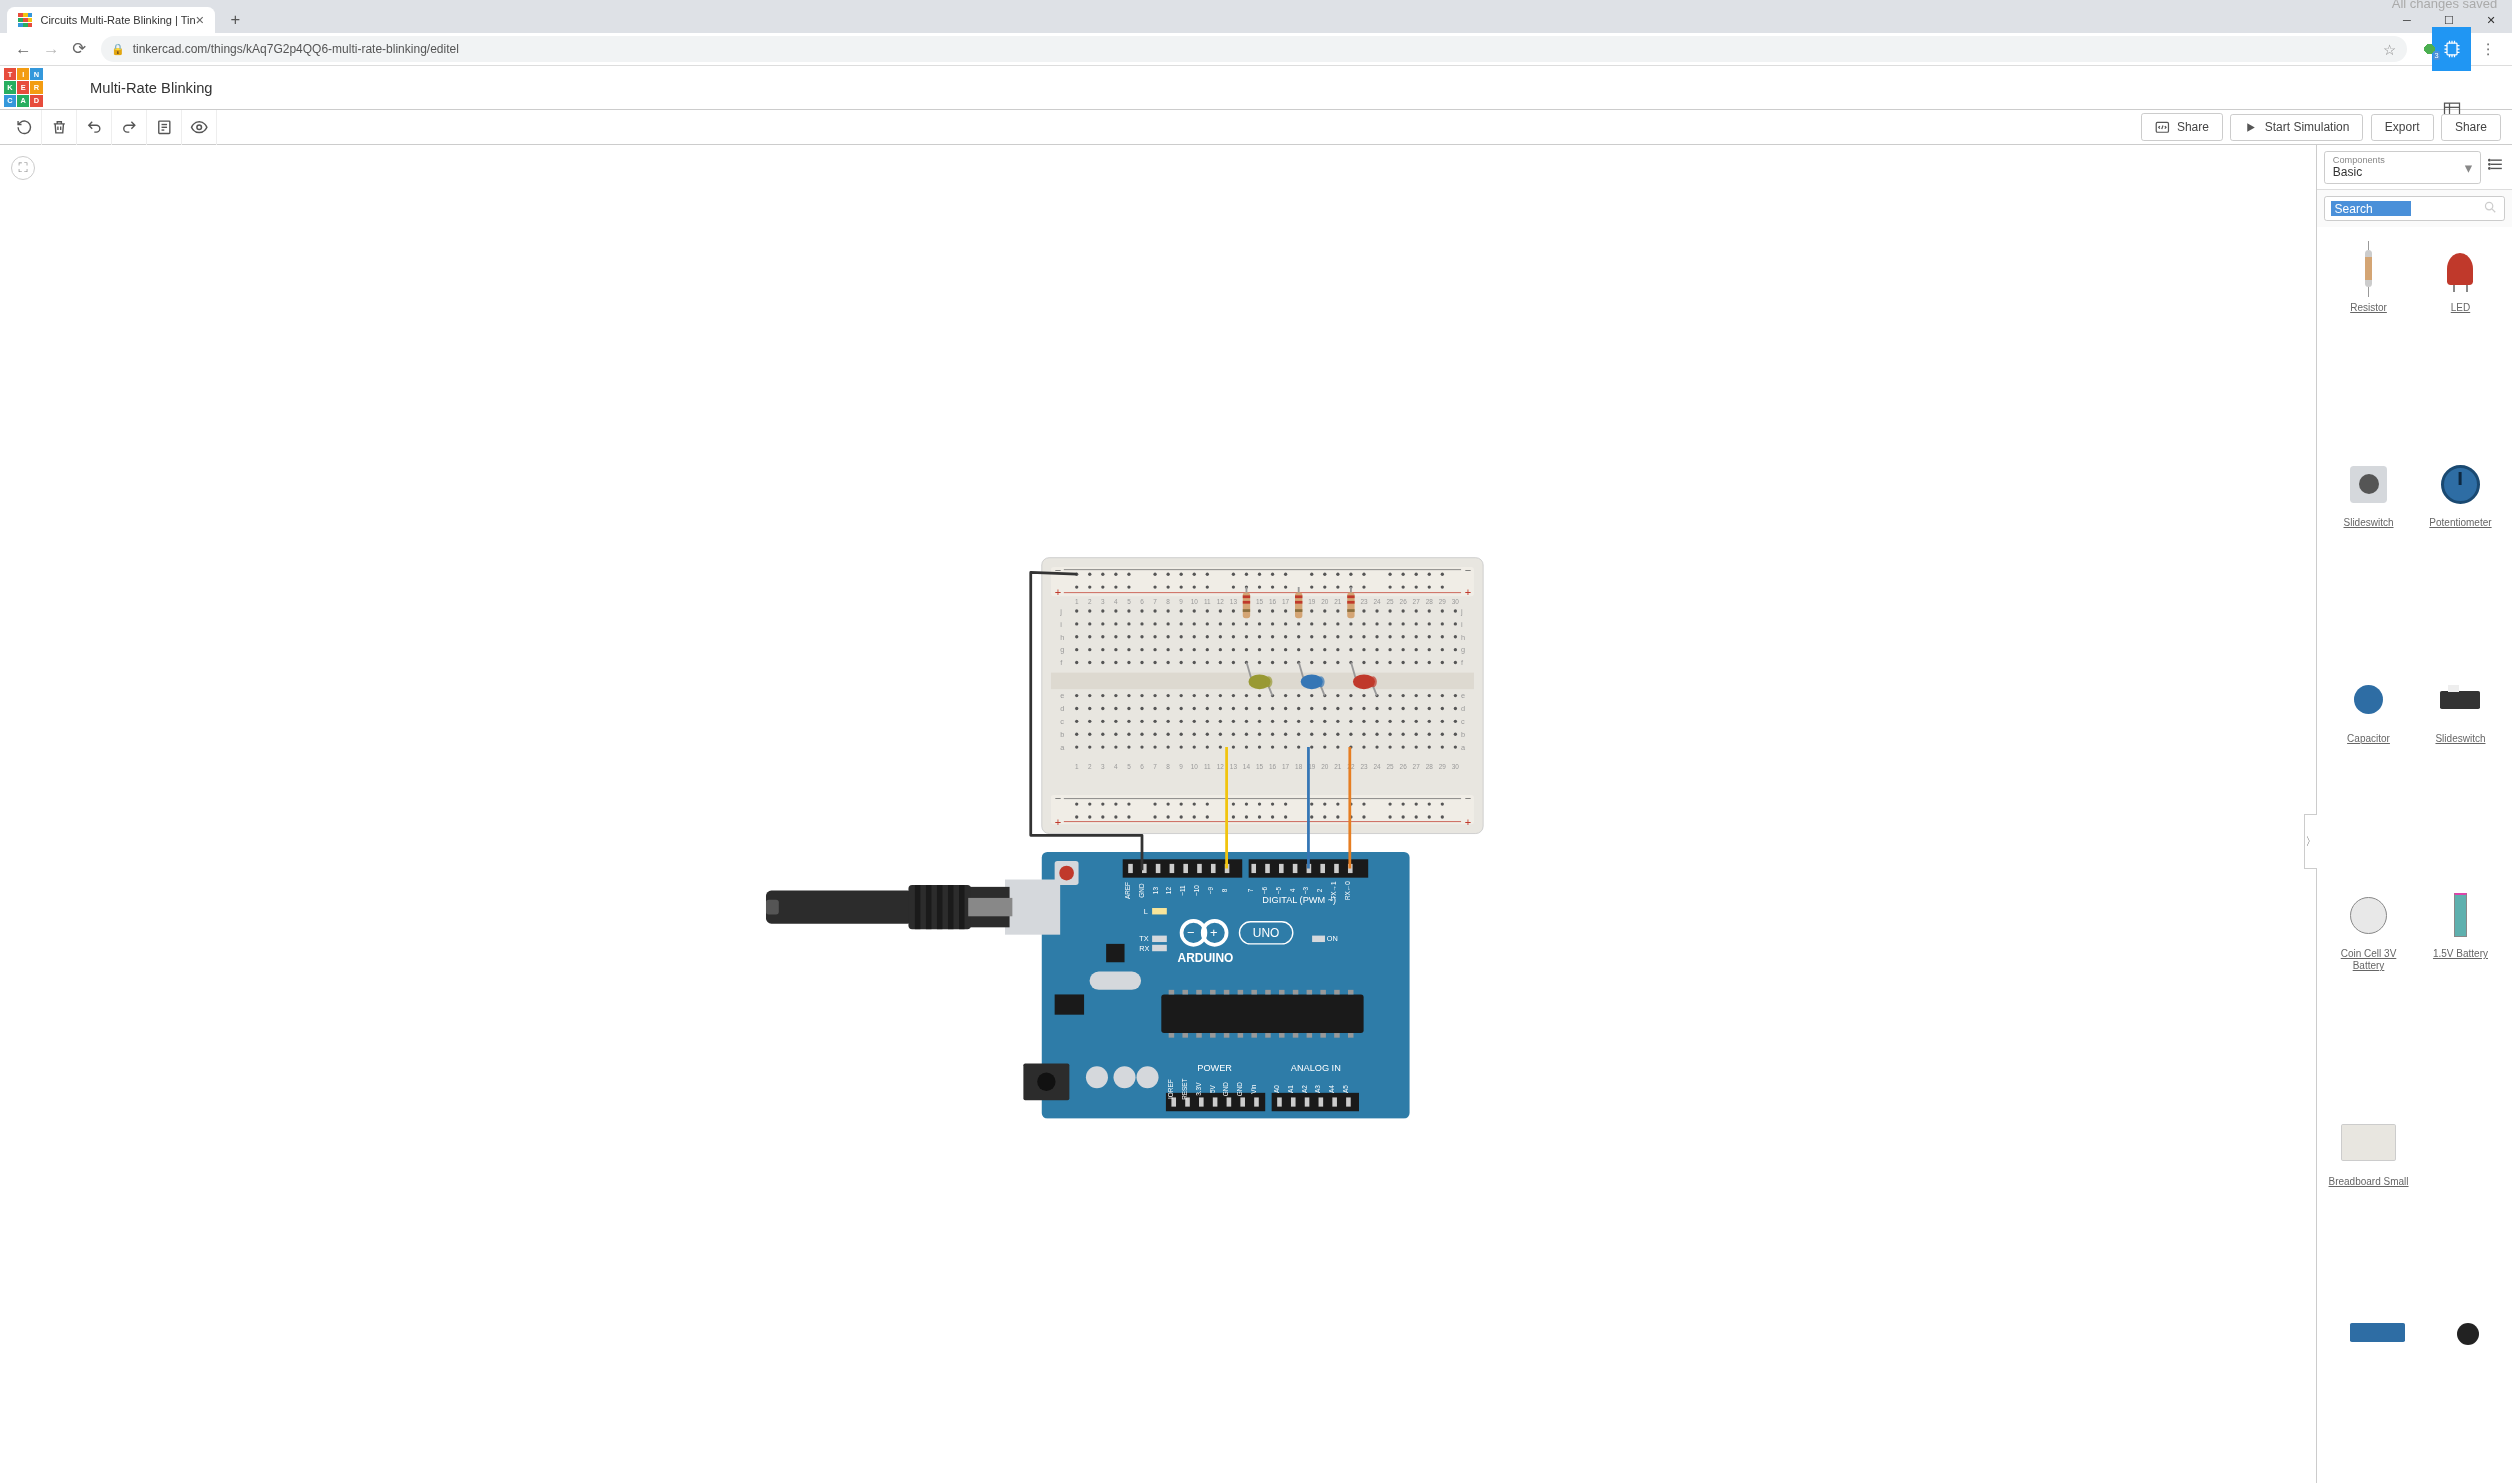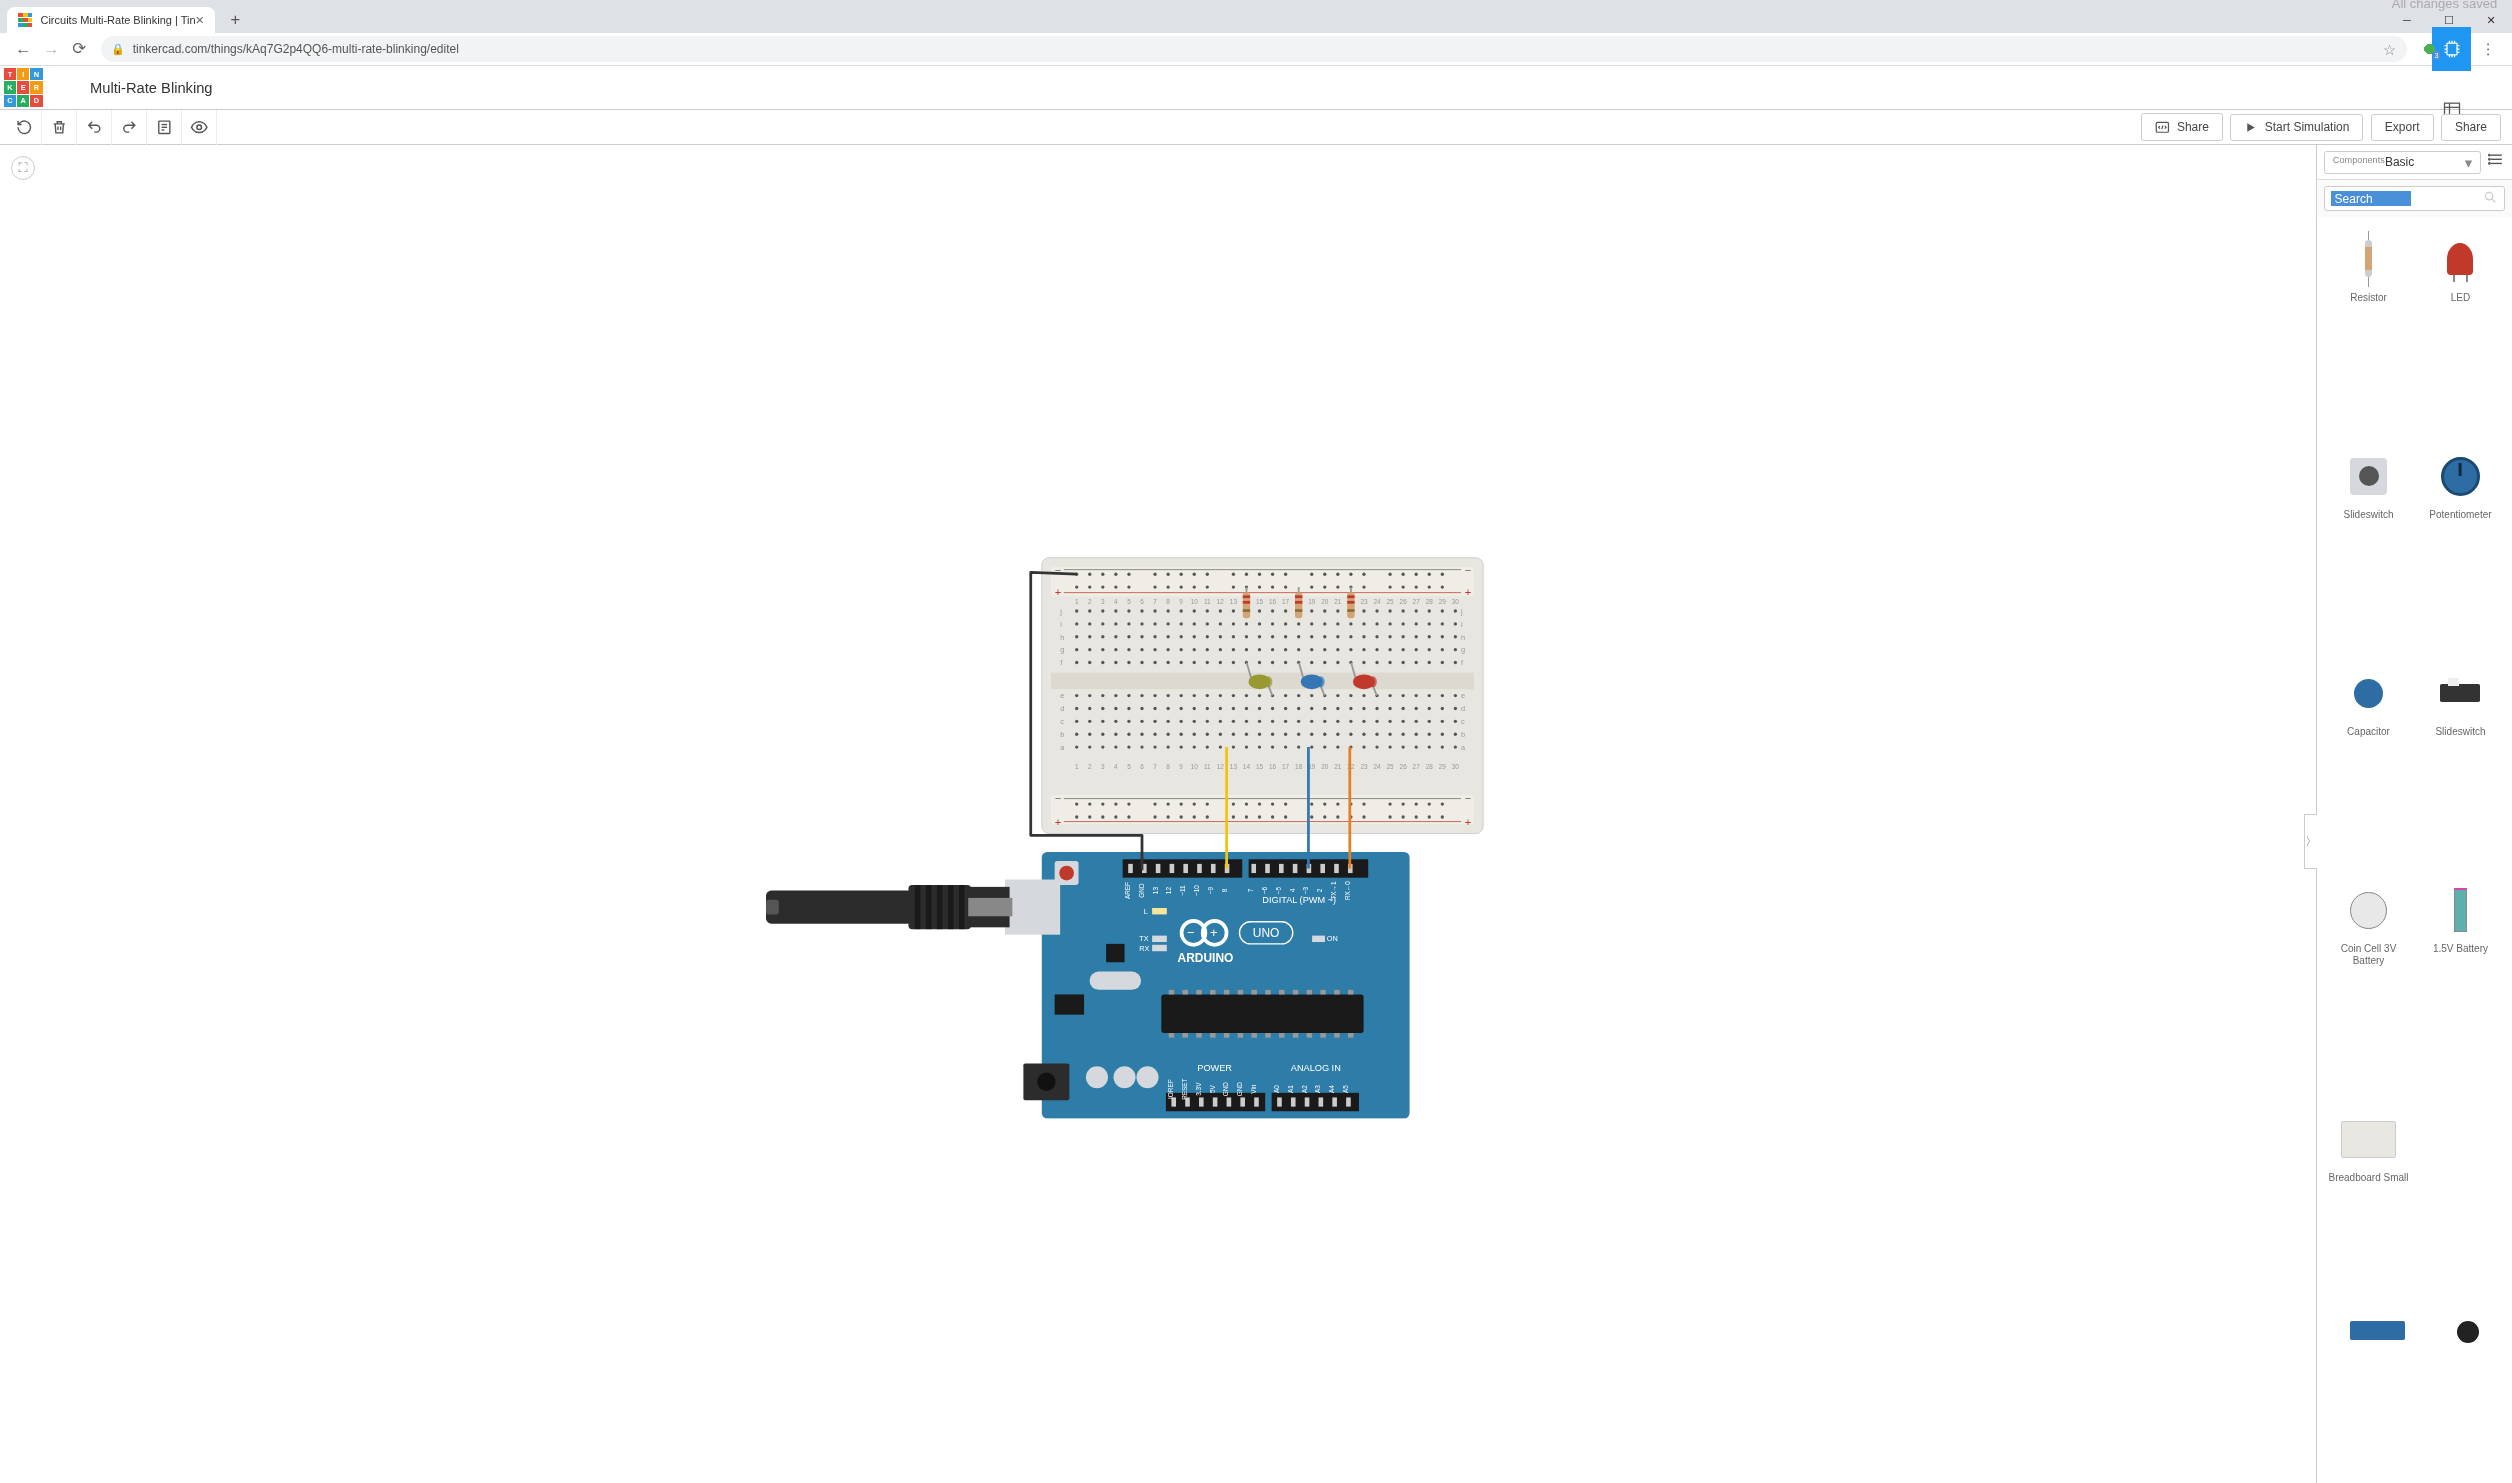--- a/index.html
+++ b/index.html
@@ -43,34 +43,34 @@
     .action-btn { display: flex; align-items: center; gap: 7.4px; padding: 5.5px 13px; border: 0.9px solid #ccc; border-radius: 2.8px; font-size: 12px; color: #444; cursor: pointer; background: #fff;}
     
     
     .main-area { display: flex; height: calc(100vh - 145px); }
     .canvas-area { flex: 1; position: relative; background: #fff; overflow: hidden;}
     .fit-btn { position: absolute; top: 11px; left: 11px; width: 24px; height: 24px; border: 0.9px solid #ccc; border-radius: 50%; display: flex; align-items: center; justify-content: center; color: #888; font-size: 13px;}
     
     
     .components-panel { width: 196px; border-left: 0.9px solid #ccc; display: flex; flex-direction: column; background: #fafafa;}
     .panel-header { display: flex; align-items: center; padding: 5.5px 7.4px; border-bottom: 0.9px solid #ddd; background: #fff;}
-    .panel-selector { flex: 1; border: 0.9px solid #ccc; border-radius: 2.8px; padding: 3.7px 7.4px; display: flex; position: relative;}
+    .panel-selector { flex: 1; border: 0.9px solid #ccc; border-radius: 2.8px; padding: 3.7px 7.4px; display: flex; flex-direction: column; position: relative;}
     .panel-selector-label { font-size: 9.2px; color: #888;}
     .panel-selector-value { font-size: 12px; color: #333;}
     .panel-selector-arrow { position: absolute; right: 7.4px; top: 50%; transform: translateY(-50%); color: #888;}
     .list-toggle { margin-left: 7.4px; color: #555; font-size: 16.6px; cursor: pointer;}
     .search-box { margin: 5.5px 7.4px; border: 0.9px solid #ccc; border-radius: 2.8px; display: flex; align-items: center; padding: 2.8px 5.5px; background: #fff;}
     .search-input { border: none; outline: none; flex: 1; font-size: 12px; background: #4a90d9; color: #fff; padding: 0.9px 3.7px;}
     .search-input::placeholder { color: #fff;}
     .search-input::selection { background: #4a90d9; color: #fff;}
     .search-icon-s { color: #ccc; font-size: 14.7px;}
     .components-grid { flex: 1; overflow-y: auto; display: grid; grid-template-columns: 1fr 1fr; gap: 3.7px; padding: 7.4px; background: #fff; position: relative;}
     .component-item { display: flex; flex-direction: column; align-items: center; padding: 7.4px 3.7px; cursor: pointer;}
     .component-icon { width: 55px; height: 55px; display: flex; align-items: center; justify-content: center;}
-    .component-label { font-size: 10px; color: #666; text-align: center; margin-top: 5.5px; line-height: 1.2;}
+    .component-label { font-size: 10px; color: #666; text-align: center; margin-top: 5.5px; line-height: 1.2; text-decoration: underline;}
     .panel-collapse { position: absolute; left: -13px; top: 50%; width: 13px; height: 55px; background: #fff; border: 0.9px solid #ccc; border-right: none; display: flex; align-items: center; justify-content: center; color: #666; font-size: 11px; cursor: pointer;}
 
     
     .circuit-svg { position: absolute; top: 50%; left: 50%; transform: translate(-52%, -48%);}
 
     
     .resistor-vis { width: 7.4px; height: 37px; background: linear-gradient(180deg, #ccc 0%, #ccc 20%, #d4a574 20%, #d4a574 80%, #ccc 80%); border-radius: 3.7px; position: relative;}
     .resistor-vis::before, .resistor-vis::after { content:''; position: absolute; width: 1.8px; height: 9.2px; background: #999; left: 2.8px;}
     .resistor-vis::before { top: -9.2px;} .resistor-vis::after { bottom: -9.2px;}
     .led-vis { width: 26px; height: 32px; background: #c0392b; border-radius: 50% 50% 3.7px 3.7px; position: relative;}

